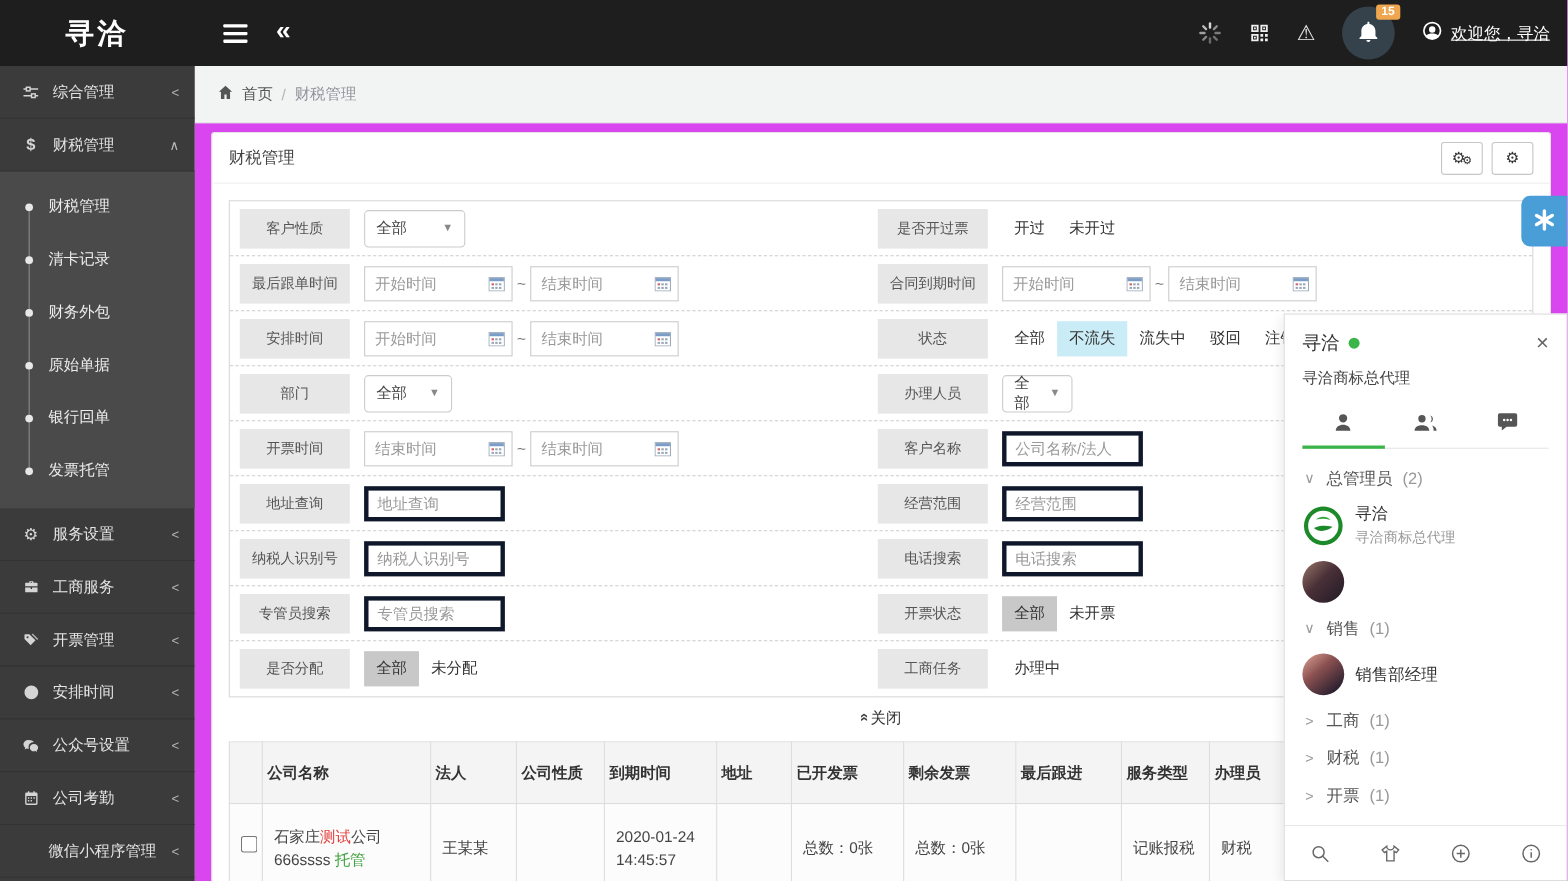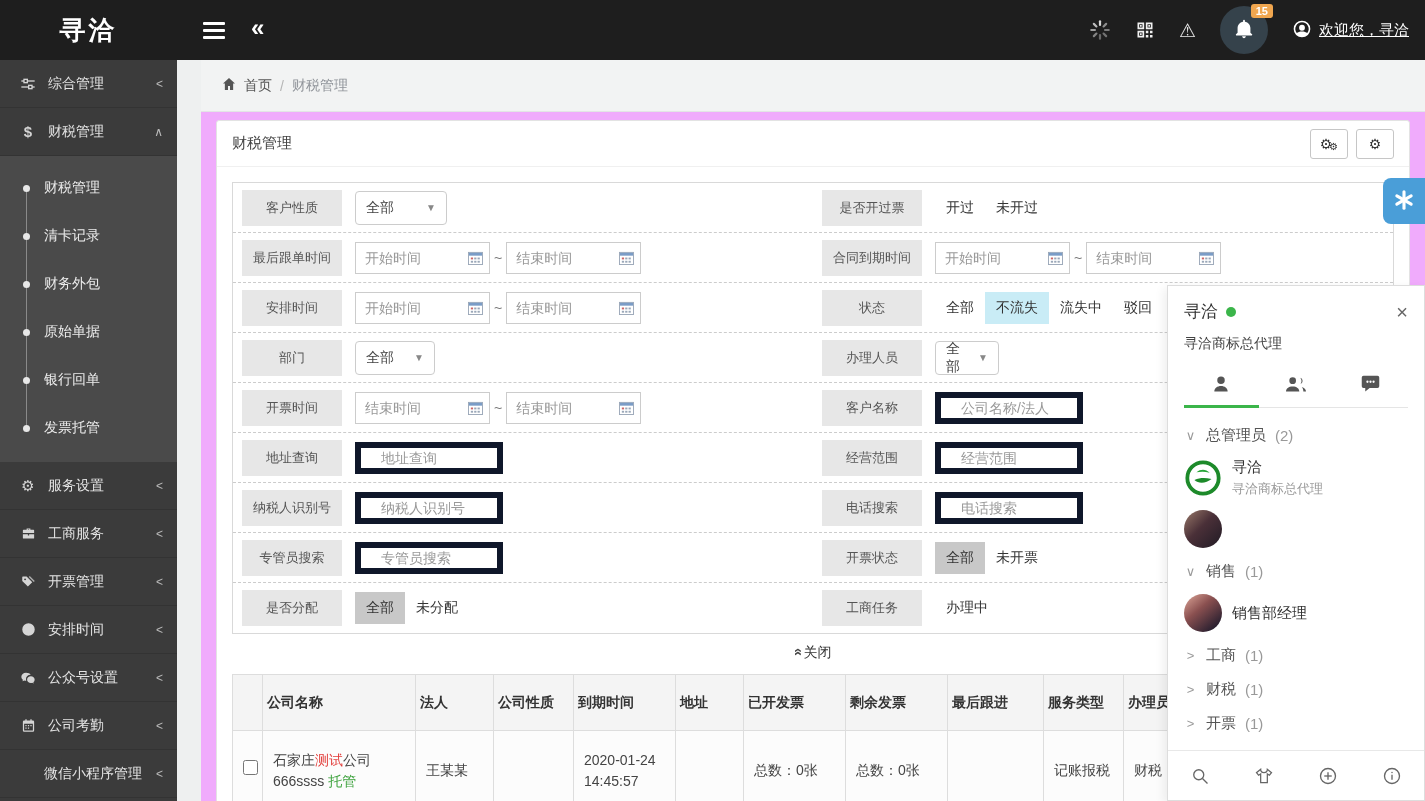--- a/index.html
+++ b/index.html
@@ -24,21 +24,21 @@
 .sidebar{position:absolute;top:60px;left:0;bottom:0;width:177px;background:#3b3b3b;z-index:20;overflow:hidden;}
 .side-item{height:48px;display:flex;align-items:center;padding:0 14px 0 18px;color:#e4e4e4;font-size:14px;border-bottom:1px solid #333;cursor:pointer;}
 .side-item .s-icon{width:20px;margin-right:10px;display:flex;justify-content:center;align-items:center;color:#d5d5d5;font-size:15px;font-weight:bold;}
 .side-item .chev{margin-left:auto;color:#bbb;font-size:12px;}
 .submenu{background:#4a4a4a;position:relative;padding:8px 0 10px;}
 .submenu:before{content:"";position:absolute;left:26px;top:30px;bottom:30px;width:1px;background:#8a8a8a;}
 .sub-item{height:48px;display:flex;align-items:center;padding-left:44px;color:#ececec;font-size:14px;position:relative;cursor:pointer;}
 .sub-item:before{content:"";position:absolute;left:23px;width:7px;height:7px;border-radius:50%;background:#e8e8e8;}
 
 
-.content{position:absolute;top:60px;left:177px;right:0;bottom:0;background:#f0abfc;overflow:hidden;margin-left:24px;}
+.content{position:absolute;top:60px;left:177px;right:0;bottom:0;background:#d946ef;overflow:hidden;}
 .breadcrumb{height:52px;display:flex;align-items:center;padding-left:20px;gap:8px;font-size:14px;color:#555;background:#f2f3f3;border-bottom:1px solid #e3e5e5;}
 .crumb-sep{color:#b5b5b5;}
 .crumb-current{color:#8f9399;}
 .crumb-home{display:flex;align-items:center;gap:7px;cursor:pointer;color:#555;}
 
 .panel{position:absolute;top:60px;left:15px;right:15px;bottom:-40px;background:#fff;border:1px solid #e3e3e3;border-radius:3px;}
 .panel-header{height:46px;border-bottom:1px solid #f0f0f0;display:flex;align-items:center;padding:0 15px;font-size:15px;color:#444;}
 .panel-tools{margin-left:auto;display:flex;gap:8px;}
 .tool-btn{width:38px;height:30px;border:1px solid #c6c6c6;border-radius:3px;background:#fff;display:flex;align-items:center;justify-content:center;font-size:14px;color:#333;cursor:pointer;gap:0;}
 .tool-btn .mini{font-size:10px;margin-left:-3px;margin-top:6px;}
@@ -51,21 +51,21 @@
 .f-cell.left{width:580px;flex-shrink:0;}
 .f-cell.right{flex:1;min-width:0;}
 .f-label{width:100px;height:36px;background:#e7e7e7;color:#555;font-size:13px;display:flex;align-items:center;justify-content:center;margin-left:9px;flex-shrink:0;text-align:center;line-height:1.2;padding:0 2px;}
 .f-ctrl{margin-left:13px;display:flex;align-items:center;}
 .sel{height:34px;border:1px solid #ccc;border-radius:4px;background:#fff;display:flex;align-items:center;justify-content:space-between;padding:0 10px;font-size:14px;color:#444;cursor:pointer;}
 .sel .caret{color:#888;font-size:10px;margin-left:10px;}
 .w92{width:92px;} .w80{width:80px;} .w64{width:64px;}
 .date-input{width:135px;height:32px;border:1px solid #ccc;display:flex;align-items:center;padding:0 6px 0 2px;background:#fff;}
 .date-input input{border:none;outline:none;flex:1;min-width:0;font-size:14px;color:#555;font-family:inherit;padding-left:7px;background:transparent;}
 .tilde{margin:0 4px;color:#777;}
-.txt-input{width:148px;height:32px;border:6px solid #0f172a;padding:0 20px;font-size:14px;color:#555;outline:none;background:#fff;font-family:inherit;}
+.txt-input{width:128px;height:32px;border:4px solid #0f172a;padding:0 8px;font-size:14px;color:#555;outline:none;background:#fff;font-family:inherit;}
 input::placeholder{color:#999;}
 .tg{padding:7px 11px;font-size:14px;color:#333;background:#fff;cursor:pointer;white-space:nowrap;}
 .tg.sel-gray{background:#c8c8c8;}
 .tg.sel-cyan{background:#c9ecf6;}
 
 .collapse-bar{text-align:center;padding:10px 0 6px;font-size:14px;color:#333;cursor:pointer;}
 .collapse-bar .up{display:inline-block;transform:rotate(90deg);font-weight:bold;margin-right:1px;color:#444;}
 
 
 .data-table{width:calc(100% - 30px);margin:6px 15px 0;border-collapse:collapse;table-layout:fixed;}

